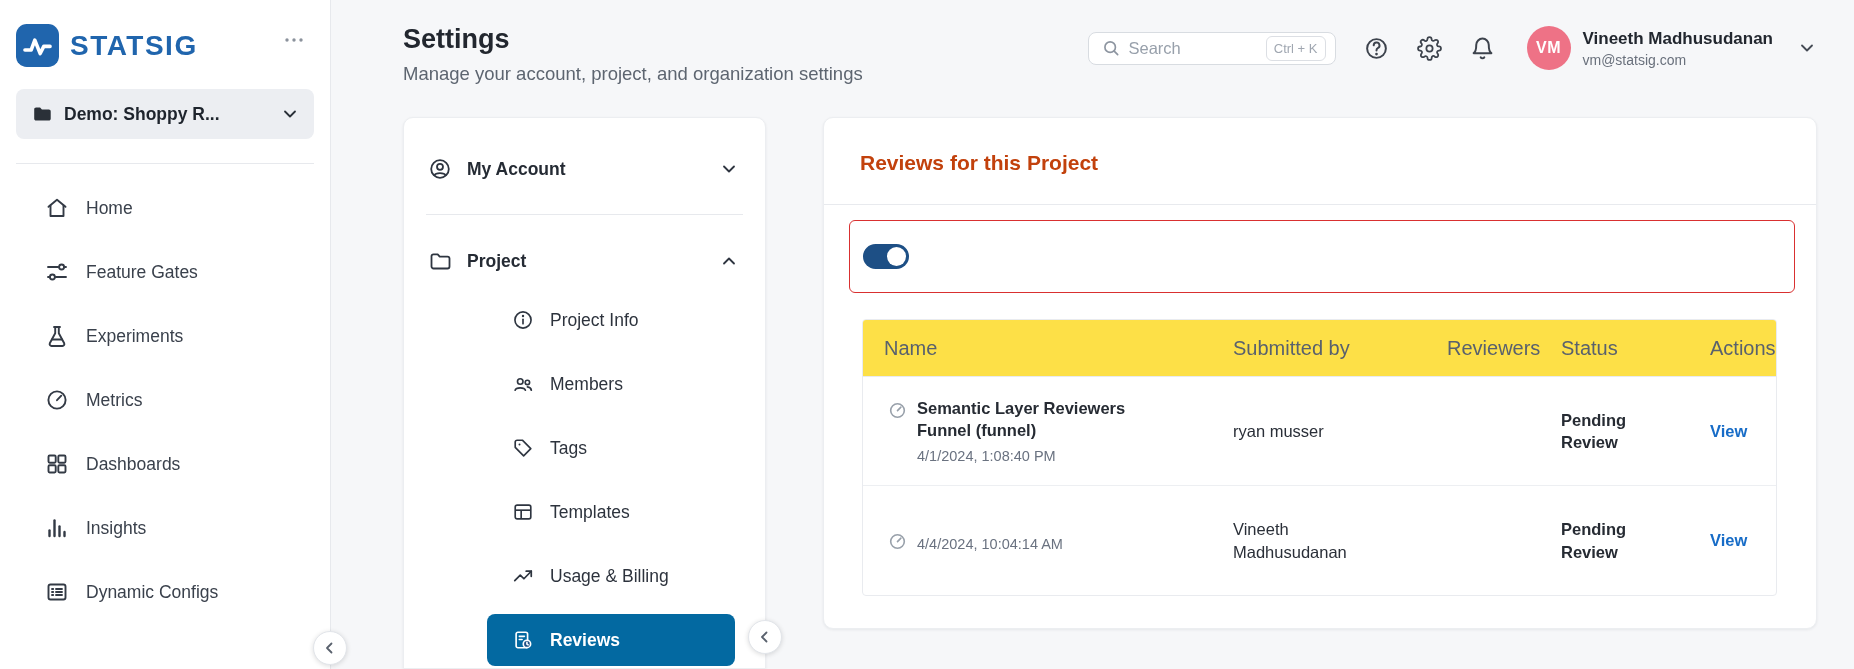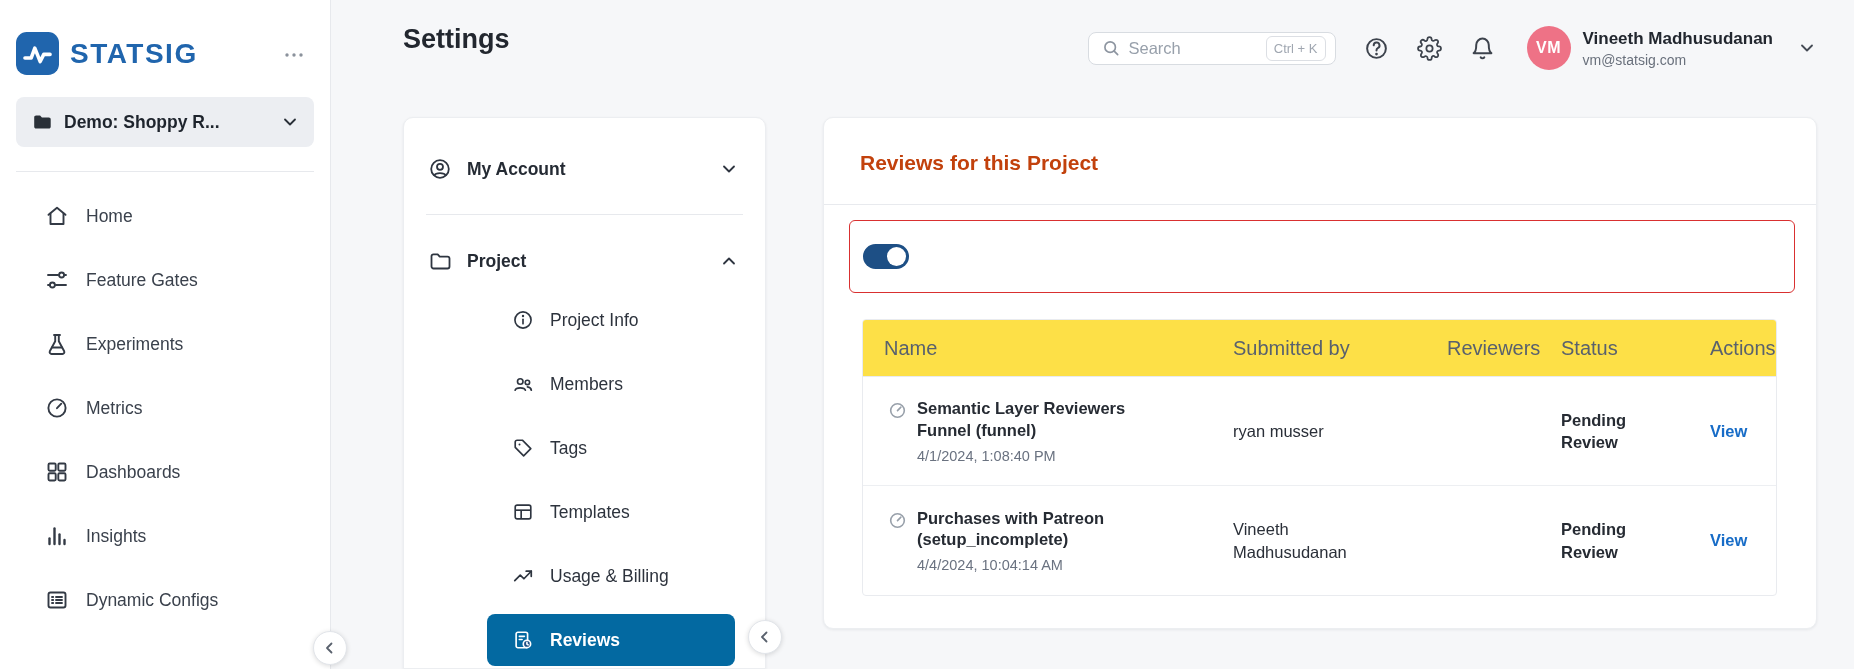--- a/index.html
+++ b/index.html
@@ -9,21 +9,21 @@
     background: #f6f7f9;
     color: #2b3038;
   }
   .app { display: flex; width: 100%; height: 100%; position: relative; }
 
   
   .sidebar {
     flex: 0 0 331px; width: 331px; background: #fff;
     border-right: 1px solid #e7e9ed; position: relative;
   }
-  .sidebar-top { display: flex; align-items: flex-end; justify-content: space-between; padding: 32px 20px 8px 16px; }
+  .sidebar-top { display: flex; align-items: flex-start; justify-content: space-between; padding: 24px 20px 8px 16px; }
   .logo { display: flex; align-items: center; gap: 11px; cursor: pointer; }
   .logo-mark svg { width: 43px; height: 43px; display: block; }
   .logo-text { font-size: 28px; font-weight: bold; color: #2065ad; letter-spacing: 1.5px; }
   .dots-btn { color: #8b929c; cursor: pointer; padding: 4px; }
   .project-selector {
     margin: 14px 16px 0; background: #eceef2; border-radius: 8px; height: 50px;
     display: flex; align-items: center; padding: 0 14px 0 15px; gap: 11px; cursor: pointer;
   }
   .project-selector .psel-label { font-weight: bold; font-size: 17.5px; color: #1e242d; flex: 1; white-space: nowrap; overflow: hidden; }
   .project-selector svg { color: #2a3038; }
@@ -241,20 +241,21 @@
           <path d="M14 6l-6 6 6 6"></path>
         </svg>
     </div>
   </aside>
 
   <div class="content">
 
     <header class="topbar">
       <div>
         <div class="page-title">Settings</div>
+        <div class="page-subtitle">Manage your account, project, and organization settings</div>
       </div>
       <div class="topbar-right">
         <div class="search-box">
           <svg viewBox="0 0 24 24" fill="none" stroke="currentColor" stroke-width="2" stroke-linecap="round">
               <circle cx="11" cy="11" r="6.3"></circle>
               <path d="M15.8 15.8L20 20"></path>
             </svg>
           <input type="text" placeholder="Search" style="">
           <span class="kbd-hint">Ctrl + K</span>
         </div>
@@ -422,21 +423,20 @@
 
           <div class="t-row">
             <div class="name-cell">
               <span class="row-icon">
                 <svg viewBox="0 0 24 24" fill="none" stroke="currentColor" stroke-width="2" stroke-linecap="round">
                     <circle cx="12" cy="12" r="8.6"></circle>
                     <path d="M12 12.2l4.3-4.5"></path>
                   </svg>
               </span>
               <span>
-                <div class="cfg-name">Purchases with Patreon (setup_incomplete)</div>
                 <div class="cfg-time">4/4/2024, 10:04:14 AM</div>
               </span>
             </div>
             <div class="submitted-cell">Vineeth Madhusudanan</div>
             <div></div>
             <div class="status-cell">Pending Review</div>
             <div>
               <span class="action-link">View</span>
             </div>
           </div>

